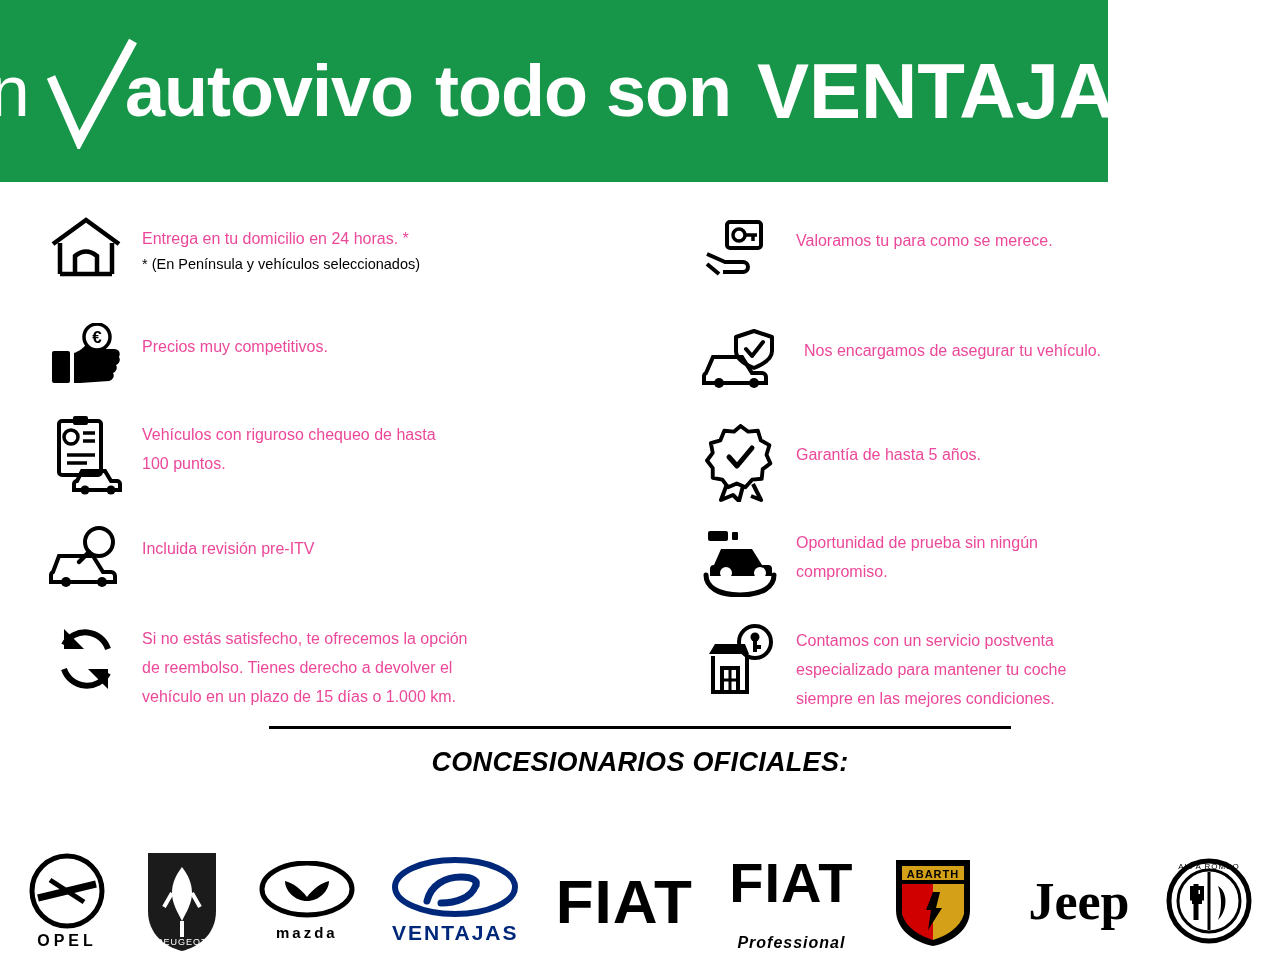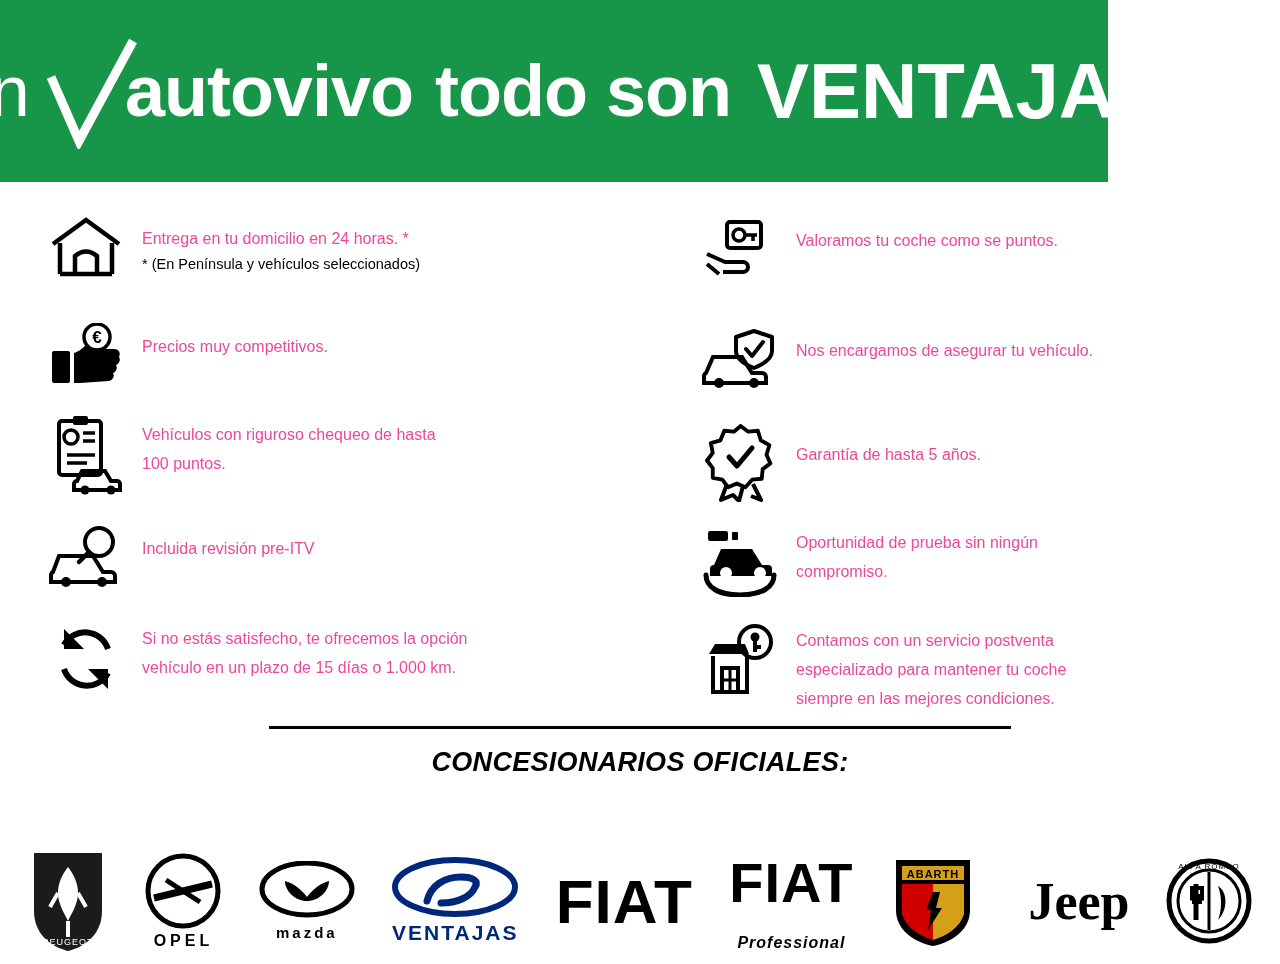--- a/index.html
+++ b/index.html
@@ -113,21 +113,21 @@
     margin-top: 1px;
   }
 
   
   .col.left .item:nth-child(1) { margin-top: 8px; }
   .col.left .item:nth-child(2) { margin-top: 22px; }
   .col.left .item:nth-child(3) { margin-top: 14px; }
   .col.left .item:nth-child(4) { margin-top: 16px; }
   .col.left .item:nth-child(5) { margin-top: 16px; }
   .col.right .item:nth-child(1) { margin-top: 10px; }
-  .col.right .item:nth-child(2) { margin-top: 24px; }
+  .col.right .item:nth-child(2) { margin-top: 24px; gap: 8px; }
   .col.right .item:nth-child(3) { margin-top: 18px; }
   .col.right .item:nth-child(4) { margin-top: 14px; }
   .col.right .item:nth-child(5) { margin-top: 12px; }
 
   .txt.multi { padding-top: 8px; }
 
   
   #group {
     position: absolute;
     top: 726px;
@@ -266,40 +266,41 @@
         <div class="icon-box">
           <svg width="72" height="72" viewBox="0 0 72 72">
             <path d="M58 26 A24 24 0 0 0 14 22" fill="none" stroke="#000" stroke-width="6" stroke-linecap="butt"></path>
             <polygon points="14,6 14,26 34,26" fill="#000"></polygon>
             <path d="M14 46 A24 24 0 0 0 58 50" fill="none" stroke="#000" stroke-width="6" stroke-linecap="butt"></path>
             <polygon points="58,66 58,46 38,46" fill="#000"></polygon>
           </svg>
         </div>
         <div class="txt multi">
           <div class="line">Si no estás satisfecho, te ofrecemos la opción</div>
+          <div class="line">de reembolso. Tienes derecho a devolver el</div>
           <div class="line">vehículo en un plazo de 15 días o 1.000 km.</div>
         </div>
       </div>
 
     </div>
 
     <div class="col right">
 
       <div class="item">
         <div class="icon-box">
           <svg width="74" height="62" viewBox="0 0 74 62">
             <rect x="24" y="4" width="34" height="26" rx="3" fill="none" stroke="#000" stroke-width="4"></rect>
             <circle cx="36" cy="17" r="6" fill="none" stroke="#000" stroke-width="3.5"></circle>
             <path d="M42 17 H54 M50 17 V23" stroke="#000" stroke-width="3.5"></path>
             <path d="M4 36 L22 44 H40 a5 5 0 0 1 0 10 H20" fill="none" stroke="#000" stroke-width="4" stroke-linejoin="round"></path>
             <path d="M4 46 L16 56" fill="none" stroke="#000" stroke-width="4"></path>
           </svg>
         </div>
         <div class="txt">
-          <div class="line">Valoramos tu coche como se puntos.</div>
+          <div class="line">Valoramos tu para como se merece.</div>
         </div>
       </div>
 
       <div class="item">
         <div class="icon-box">
           <svg width="76" height="64" viewBox="0 0 76 64">
             <path d="M4 46 L11 30 H40 L50 46 H60 a4 4 0 0 1 4 4 v6 H2 v-6 a4 4 0 0 1 2 -4 Z" fill="none" stroke="#000" stroke-width="4"></path>
             <circle cx="17" cy="56" r="5" fill="#000"></circle>
             <circle cx="52" cy="56" r="5" fill="#000"></circle>
             <path d="M52 4 L70 10 V24 C70 32 62 37 52 41 C42 37 34 32 34 24 V10 Z" fill="none" stroke="#000" stroke-width="4" stroke-linejoin="round"></path>
@@ -365,35 +366,35 @@
   </div>
 
   <div id="group">
     <div id="group-rule"></div>
     <div class="group-line">CONCESIONARIOS OFICIALES:</div>
   </div>
 
   <div id="logos">
 
     <div class="logo">
+      <svg width="78" height="78" viewBox="0 0 78 78">
+        <circle cx="39" cy="39" r="35" fill="none" stroke="#000" stroke-width="5"></circle>
+        <path d="M10 46 L68 32" stroke="#000" stroke-width="7"></path>
+        <path d="M22 28 L56 50" stroke="#000" stroke-width="5"></path>
+      </svg>
+      <div class="logo-text" style="font-size:16px;margin-top:2px;">OPEL</div>
+    </div>
+
+    <div class="logo">
       <svg width="80" height="104" viewBox="0 0 80 104">
         <path d="M6 4 H74 V62 C74 86 56 98 40 102 C24 98 6 86 6 62 Z" fill="#1b1b1b"></path>
         <path d="M40 18 C34 26 30 34 30 44 C30 54 35 62 40 72 C45 62 50 54 50 44 C50 34 46 26 40 18 Z" fill="#ffffff"></path>
         <path d="M30 44 L22 58 M50 44 L58 58 M40 72 L40 88" stroke="#ffffff" stroke-width="4"></path>
         <text x="40" y="96" font-size="9" fill="#ffffff" text-anchor="middle" font-family="Liberation Sans, sans-serif" letter-spacing="1">PEUGEOT</text>
       </svg>
-    </div>
-
-    <div class="logo">
-      <svg width="78" height="78" viewBox="0 0 78 78">
-        <circle cx="39" cy="39" r="35" fill="none" stroke="#000" stroke-width="5"></circle>
-        <path d="M10 46 L68 32" stroke="#000" stroke-width="7"></path>
-        <path d="M22 28 L56 50" stroke="#000" stroke-width="5"></path>
-      </svg>
-      <div class="logo-text" style="font-size:16px;margin-top:2px;">OPEL</div>
     </div>
 
     <div class="logo">
       <svg width="96" height="62" viewBox="0 0 96 62">
         <ellipse cx="48" cy="28" rx="45" ry="26" fill="none" stroke="#000" stroke-width="5"></ellipse>
         <path d="M48 40 C36 40 26 30 26 20 C34 22 42 28 48 36 C54 28 62 22 70 20 C70 30 60 40 48 40 Z" fill="#000"></path>
       </svg>
       <div class="logo-text" style="font-size:15px;letter-spacing:3px;margin-top:1px;">mazda</div>
     </div>
 

